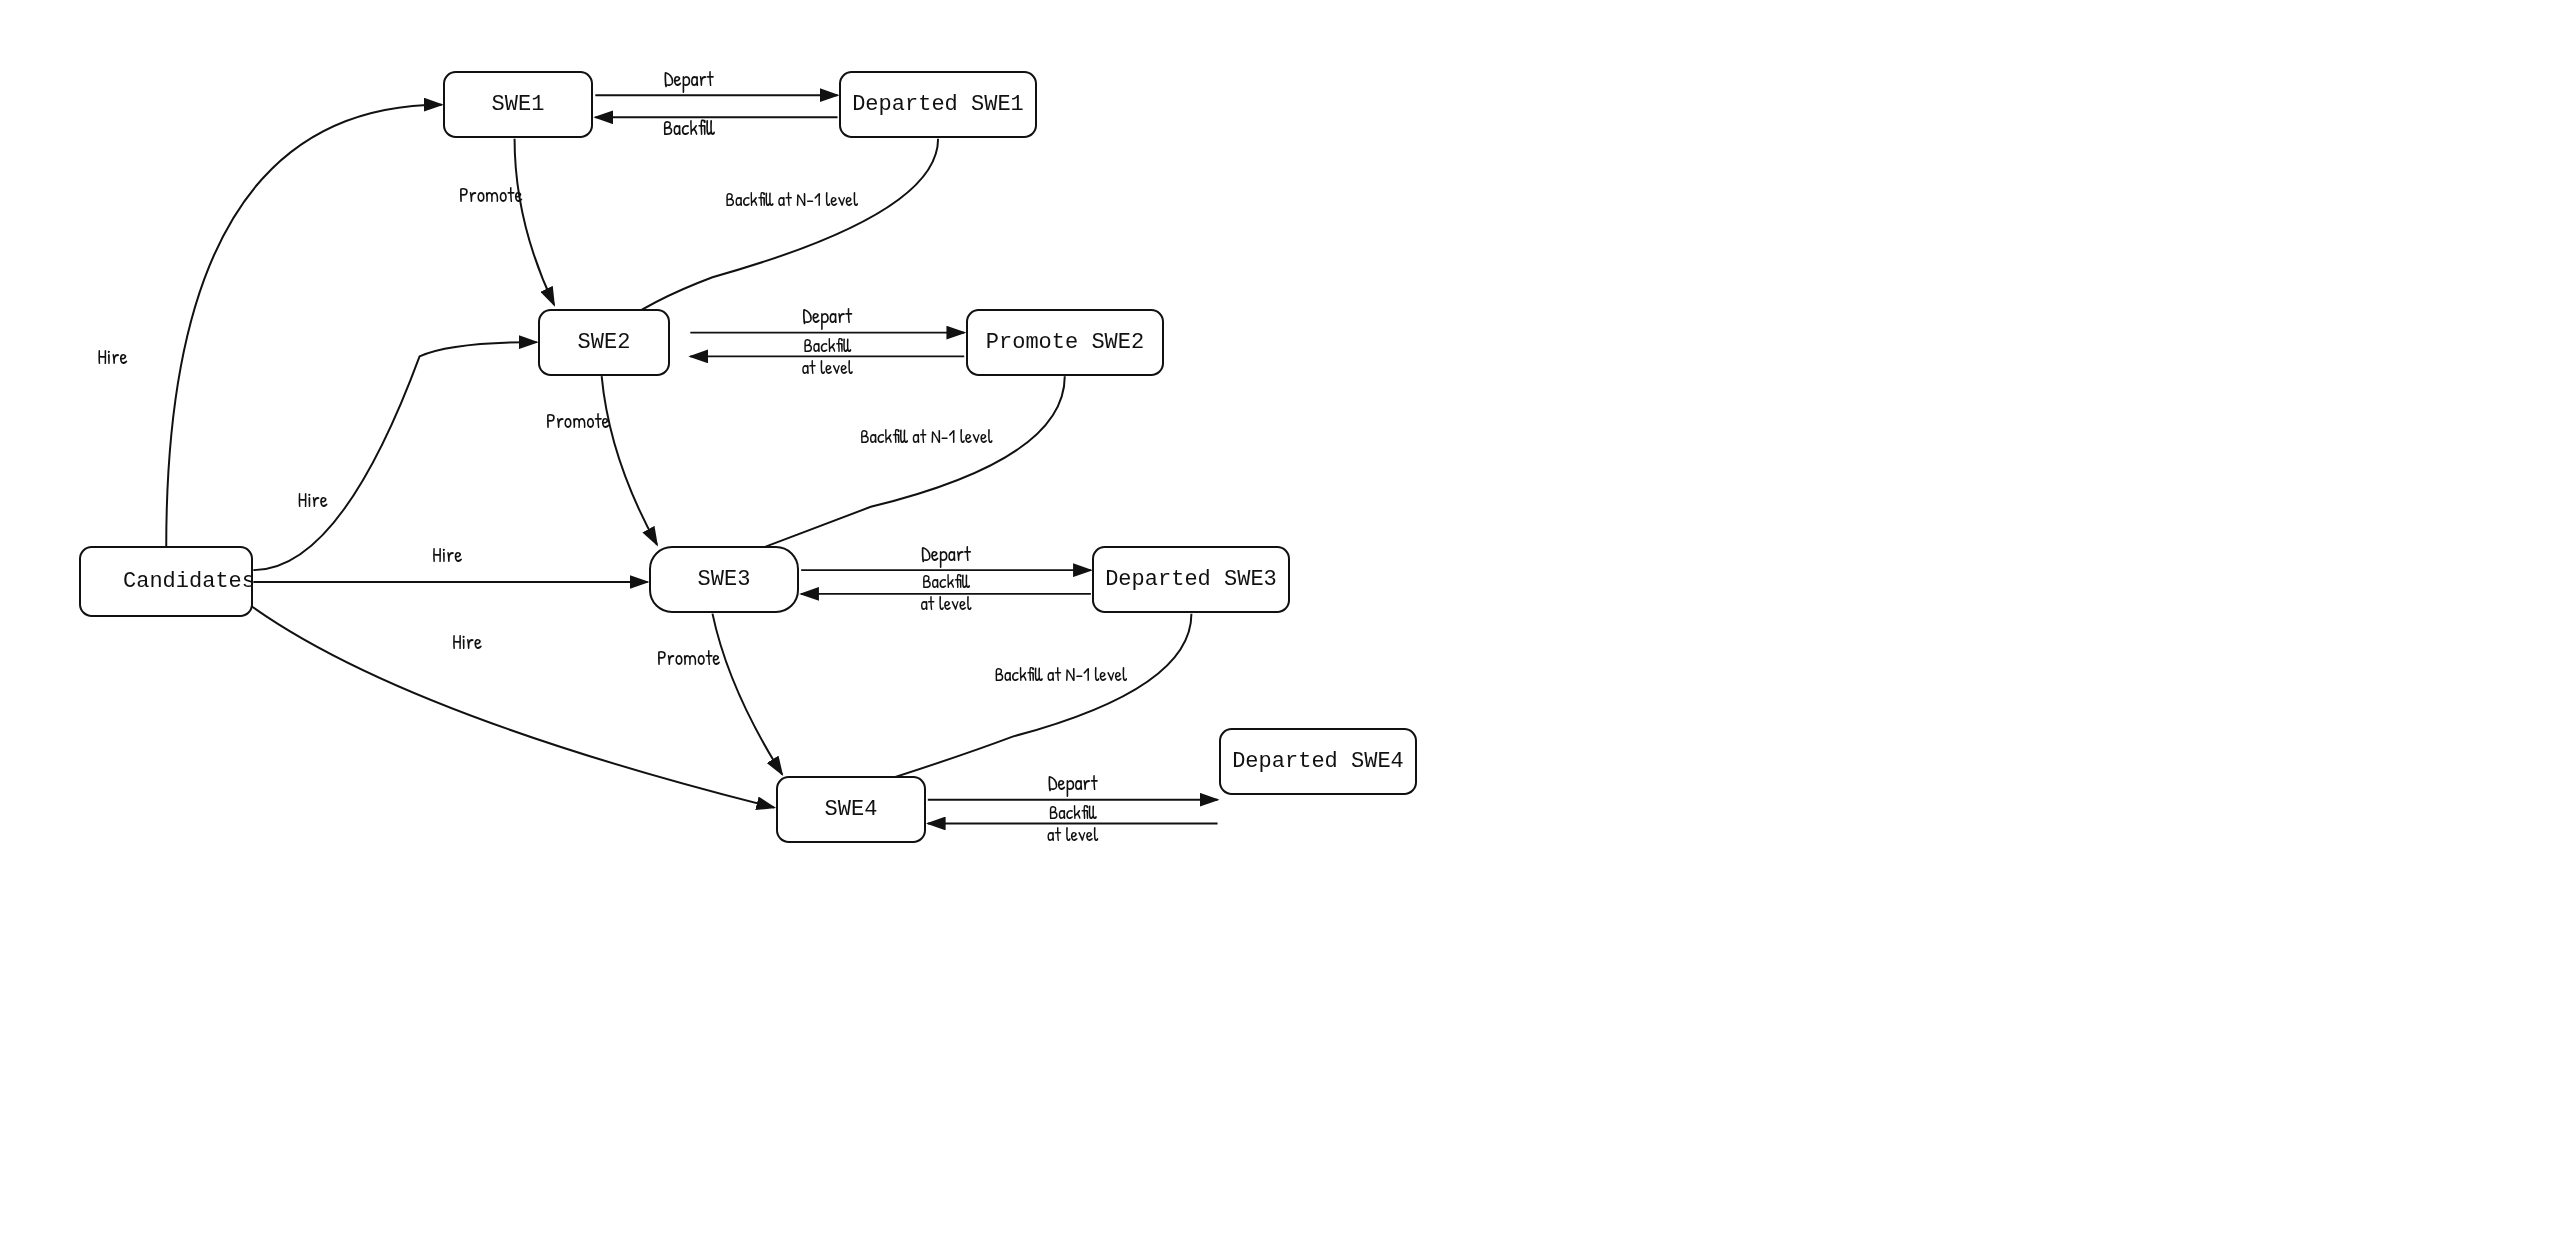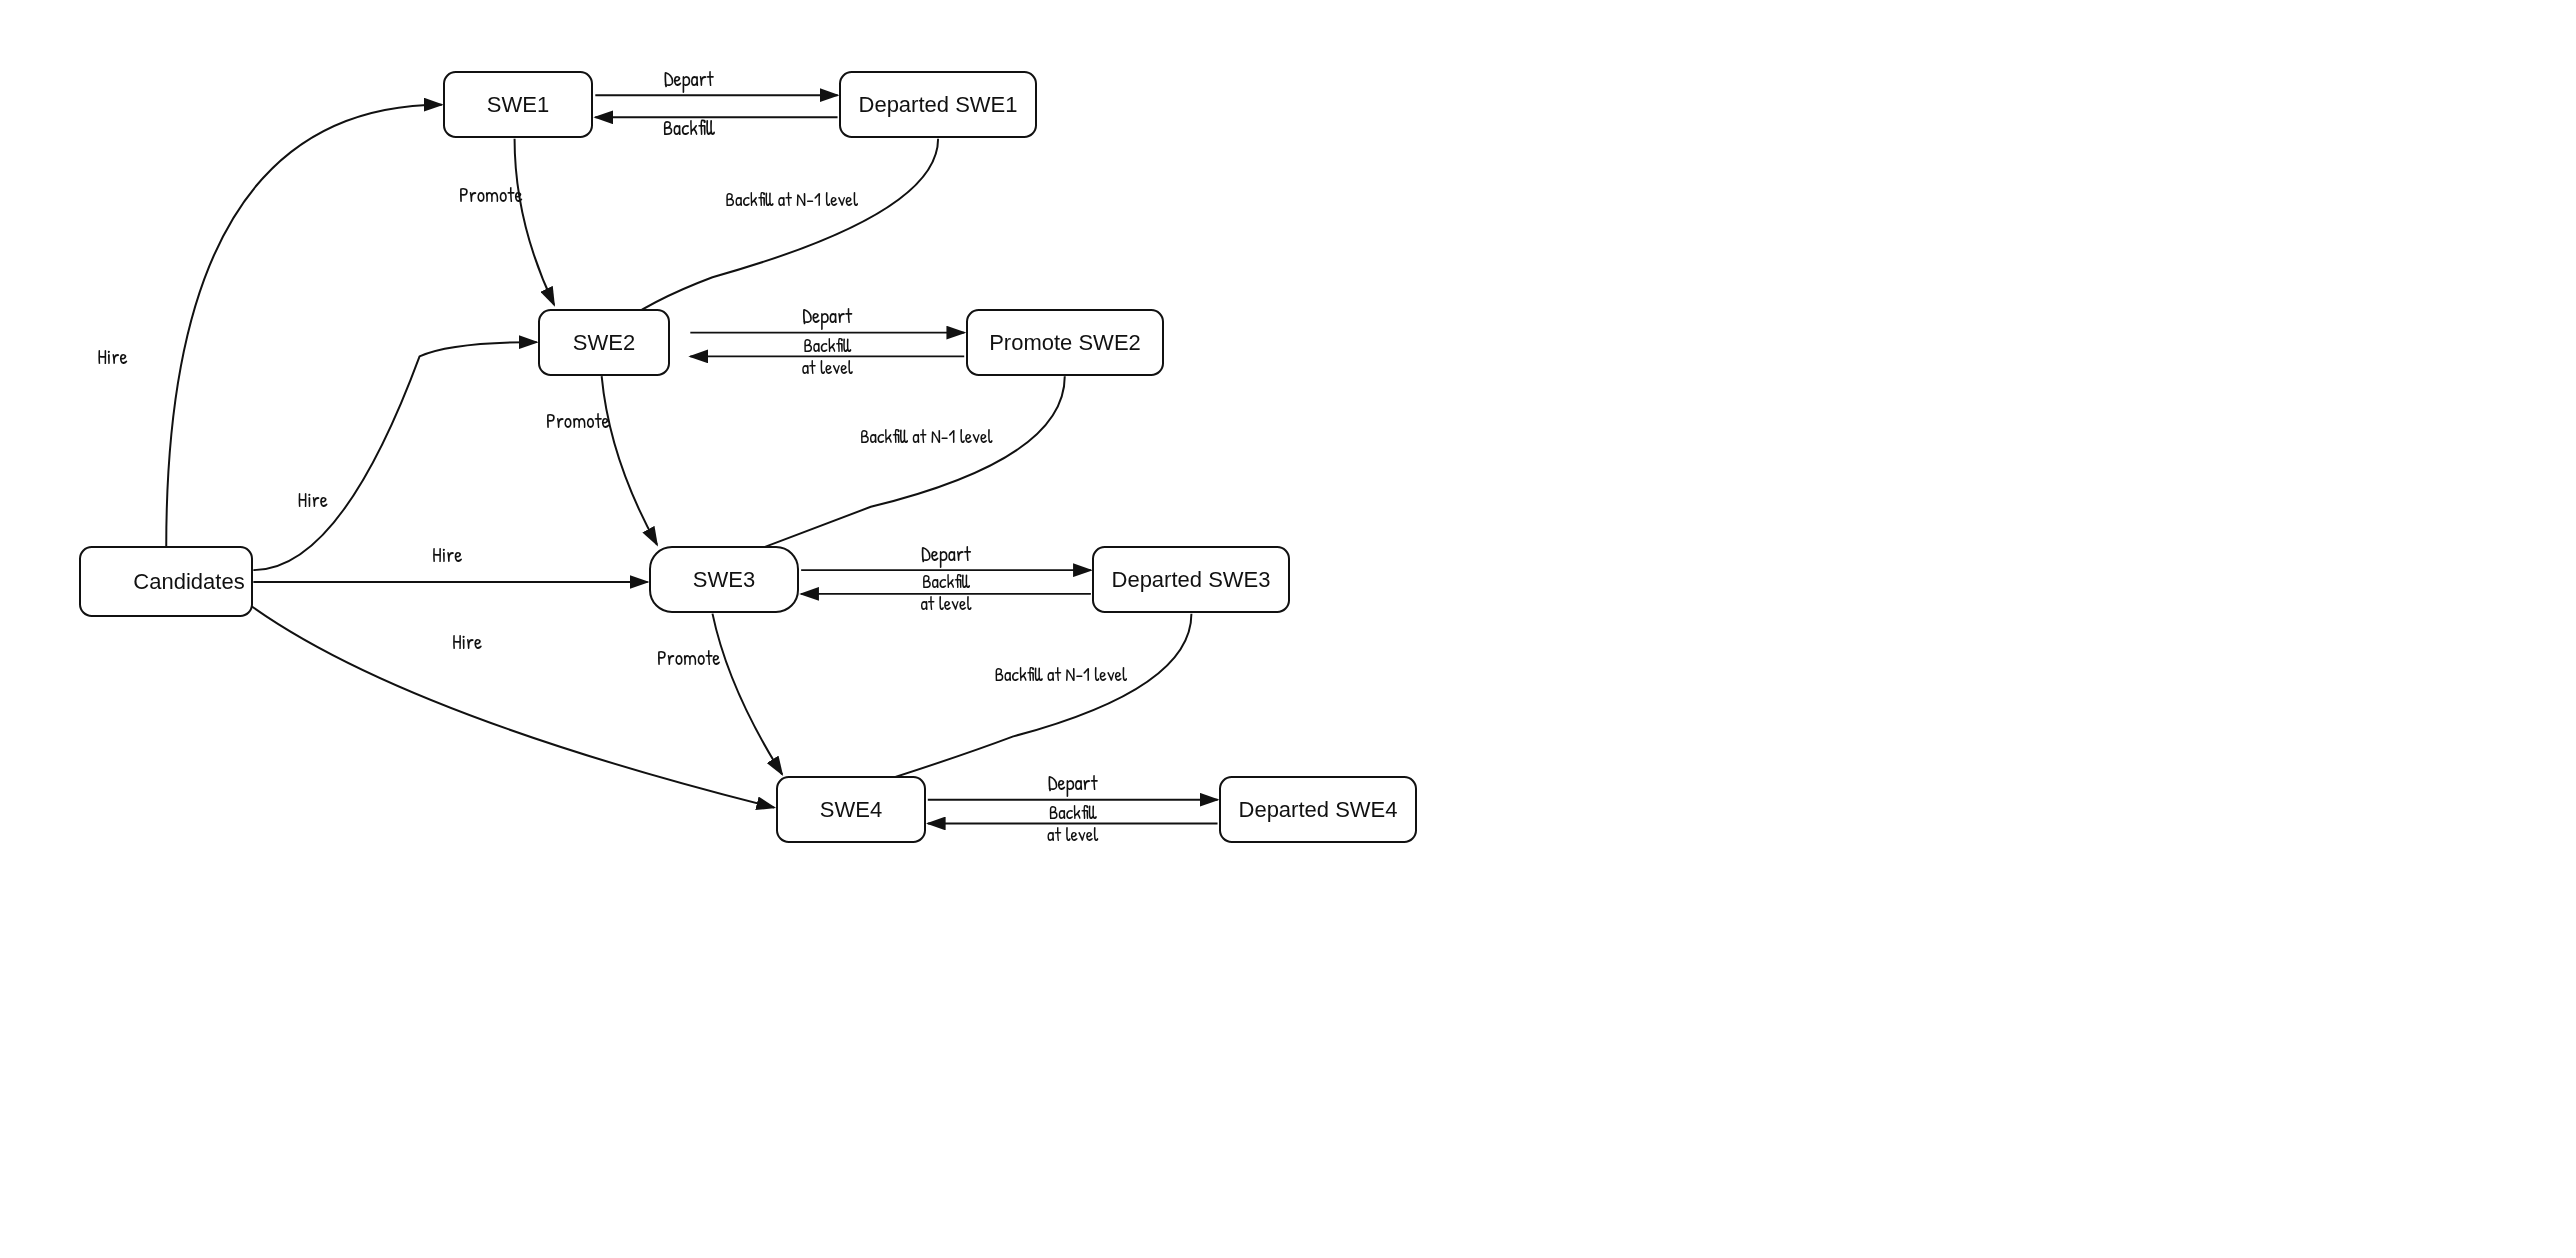--- a/index.html
+++ b/index.html
@@ -19,21 +19,21 @@
     }
     .node-box {
       position: absolute;
       border: 2px solid #111;
       border-radius: 12.7px;
       background: #fff;
       display: flex;
       align-items: center;
       justify-content: center;
       font-size: 22px;
-      font-family: Liberation Sans, sans-serif;
+      font-family: Liberation Mono, monospace;
       font-weight: 500;
       color: #111;
       z-index: 10;
     }
   </style>
 </head>
 <body>
 
 <svg id="diagram-svg" xmlns="http://www.w3.org/2000/svg" viewBox="0 0 3254 1590" width="2576" height="1259">
   <defs>
@@ -141,16 +141,16 @@
 </div>
 
 <div class="node-box" style="left:966px; top:309px; width:198px; height:67px;">
   <span>Promote SWE2</span>
 </div>
 
 <div class="node-box" style="left:1092px; top:546px; width:198px; height:67px;">
   <span>Departed SWE3</span>
 </div>
 
-<div class="node-box" style="left:1219px; top:776px; width:198px; height:67px;">
+<div class="node-box" style="left:1219px; top:728px; width:198px; height:67px;">
   <span>Departed SWE4</span>
 </div>
 
 
 </body></html>

